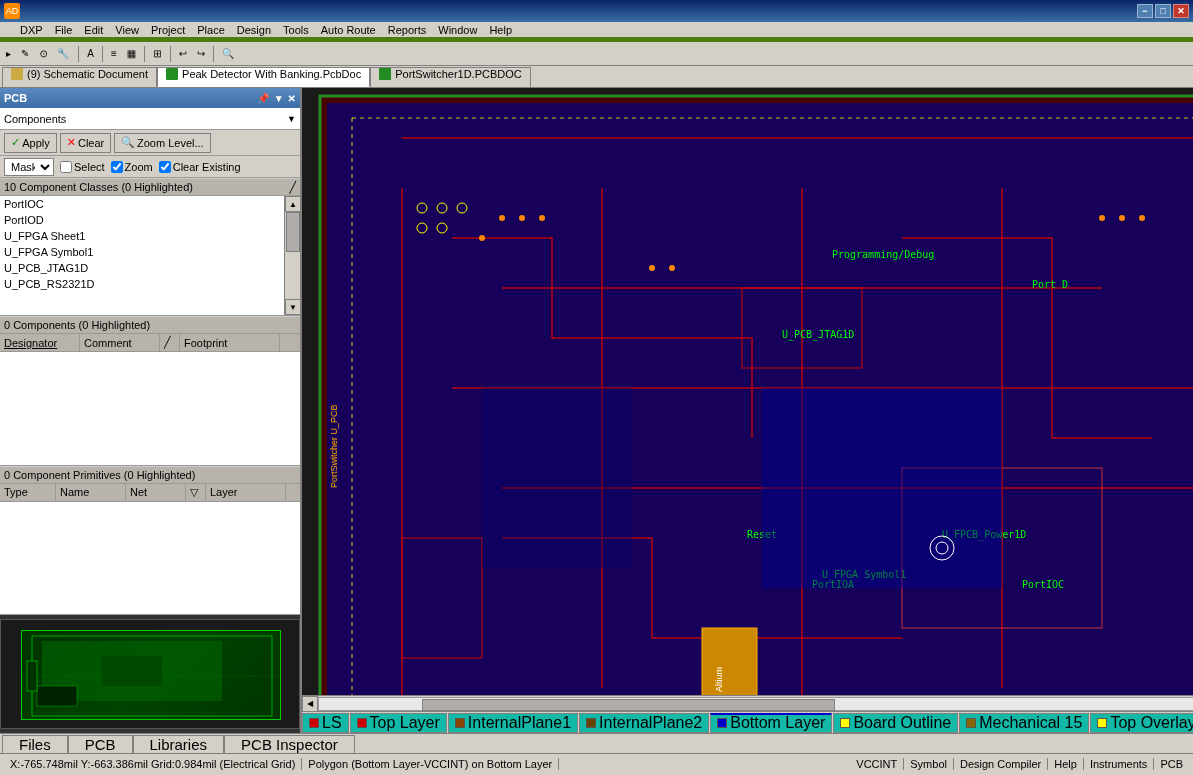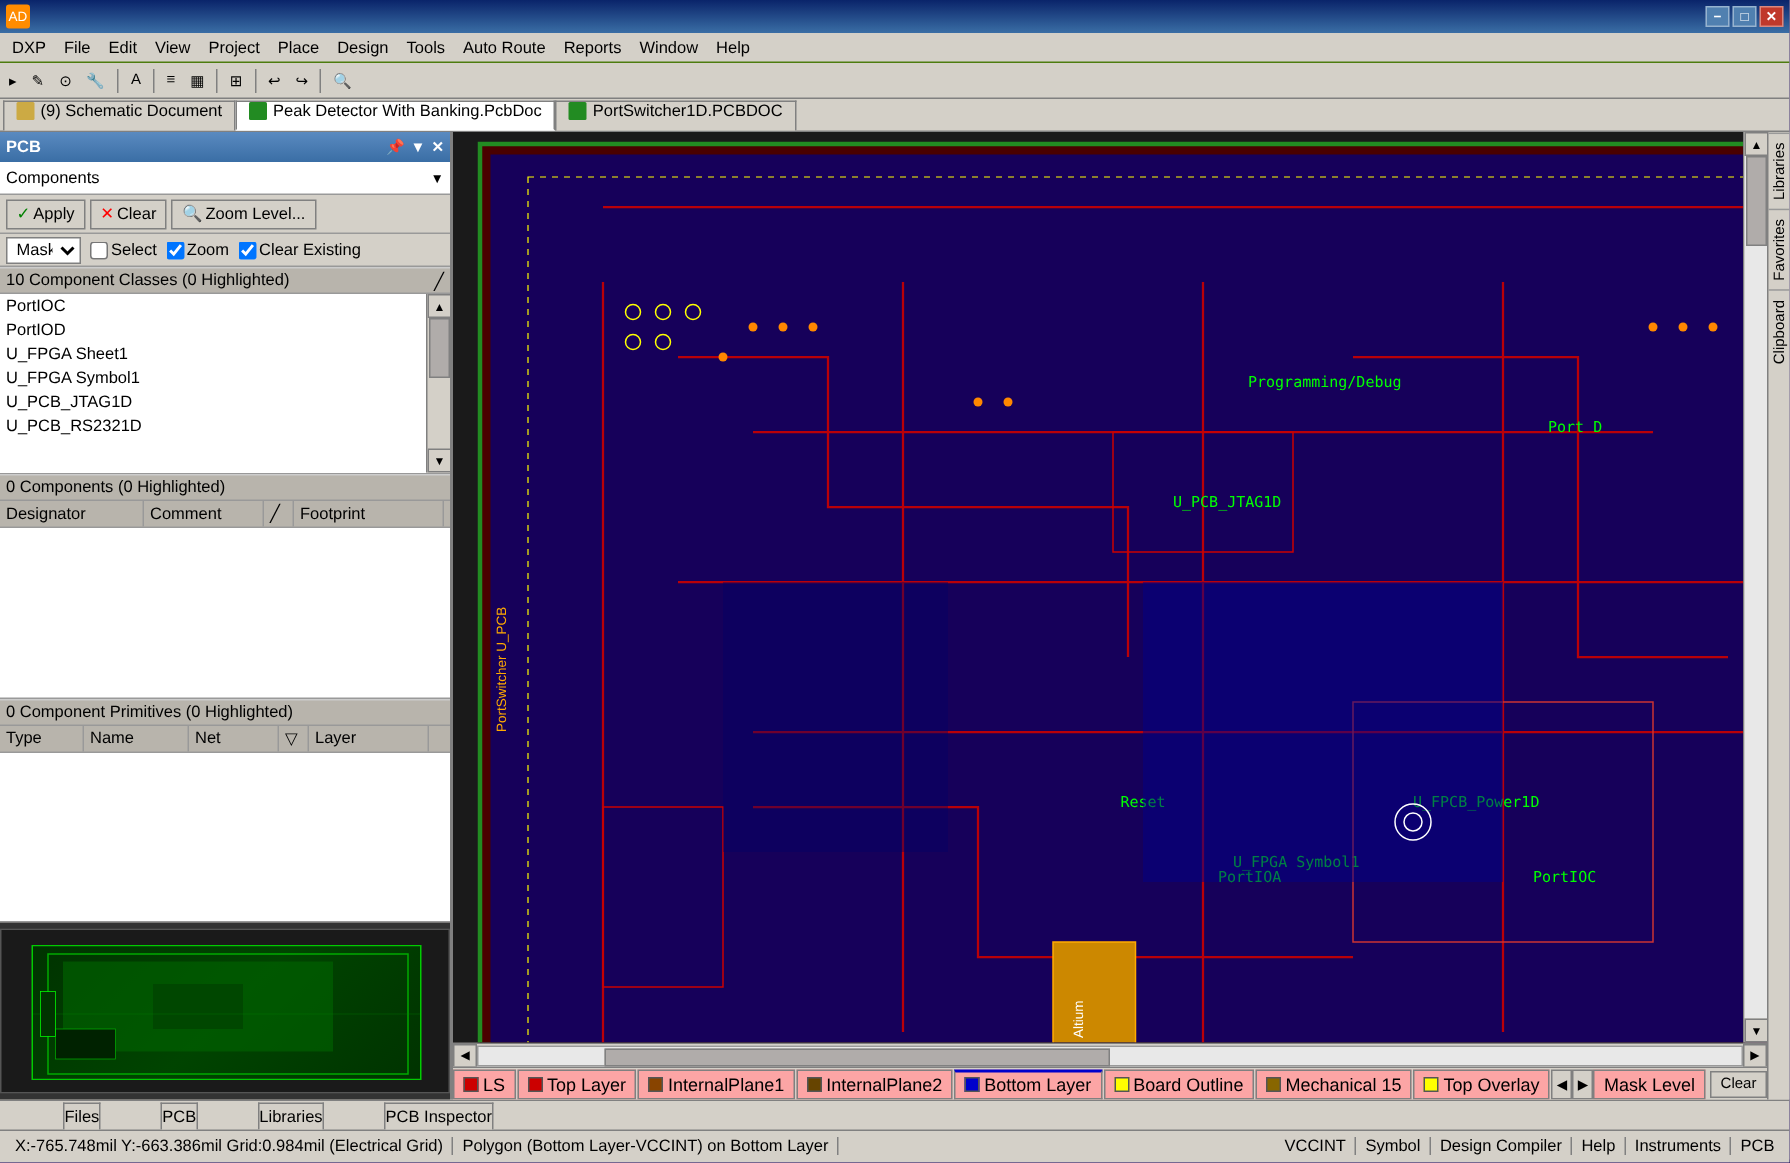--- a/index.html
+++ b/index.html
@@ -22,22 +22,22 @@
     .title-bar-buttons { display: flex; gap: 2px; }
     .title-btn { width: 16px; height: 14px; border: 1px solid rgba(255,255,255,0.4); background: #5080b0; font-size: 9px; color: white; display: flex; align-items: center; justify-content: center; cursor: pointer; }
     .title-btn.close { background: #c0392b; }
 
     
     .menu-bar {
       height: 20px;
       background: #d4d0c8;
       display: flex;
       align-items: center;
-      padding: 0 2px;
-      border-bottom: 1px solid #4d7c0f;
+      padding: 0 14px;
+      border-bottom: 5px solid #4d7c0f;
     }
     .menu-item {
       padding: 2px 6px;
       font-size: 11px;
       cursor: pointer;
       color: #000;
     }
 
     
     .toolbar {
@@ -279,28 +279,28 @@
       height: 22px;
       background: #d4d0c8;
       display: flex;
       align-items: center;
       border-top: 1px solid #808080;
       overflow: hidden;
     }
     .layer-tab {
       height: 20px;
       padding: 0 6px;
-      font-size: 12px;
+      font-size: 16px;
       border: 1px solid #808080;
       cursor: pointer;
       display: flex;
       align-items: center;
       gap: 3px;
       white-space: nowrap;
-      background: #fca5a5;
+      background: #14b8a6;
       margin-right: 1px;
     }
     .layer-color {
       width: 10px;
       height: 10px;
       border: 1px solid #555;
     }
     .layer-nav { width: 14px; height: 20px; font-size: 9px; display: flex; align-items: center; justify-content: center; border: 1px solid #808080; cursor: pointer; background: #d4d0c8; }
     .clear-btn { height: 18px; padding: 0 6px; font-size: 10px; background: #d4d0c8; border: 1px solid #808080; cursor: pointer; margin-left: 2px; }
 
@@ -308,29 +308,28 @@
     .bottom-tabs {
       height: 20px;
       background: #d4d0c8;
       display: flex;
       align-items: flex-end;
       padding: 0 2px;
       border-top: 1px solid #808080;
     }
     .bottom-tab {
       height: 18px;
-      padding: 0 0;
+      padding: 0 16px;
       background: #d4d0c8;
       border: 1px solid #808080;
       border-bottom: none;
-      font-size: 11px;
-      cursor: pointer;
-      display: flex;
-      align-items: center;
-      margin-left: 40px;
+      font-size: 15px;
+      cursor: pointer;
+      display: flex;
+      align-items: center;
     }
     .bottom-tab.active { background: #d4d0c8; }
 
     
     .status-bar {
       height: 20px;
       background: #d4d0c8;
       display: flex;
       align-items: center;
       border-top: 1px solid #808080;
@@ -546,21 +545,21 @@
         <div class="vscrollbar-btn">▲</div>
         <div class="vscrollbar-thumb"></div>
         <div class="vscrollbar-btn" style="position:absolute;bottom:0;width:16px;">▼</div>
       </div>
     </div>
 
     <div class="section-header">
       <span>0 Components (0 Highlighted)</span>
     </div>
     <div class="table-header-row">
-      <div class="table-col" style="width:96px;">Designator</div>
+      <div class="table-col" style="width:80px;text-decoration:underline;">Designator</div>
       <div class="table-col" style="width:80px;">Comment</div>
       <div class="table-col" style="width:20px;">╱</div>
       <div class="table-col" style="width:100px;">Footprint</div>
     </div>
     <div class="table-content" style="height:60px;"></div>
 
     <div class="section-header">
       <span>0 Component Primitives (0 Highlighted)</span>
     </div>
     <div class="table-header-row">

